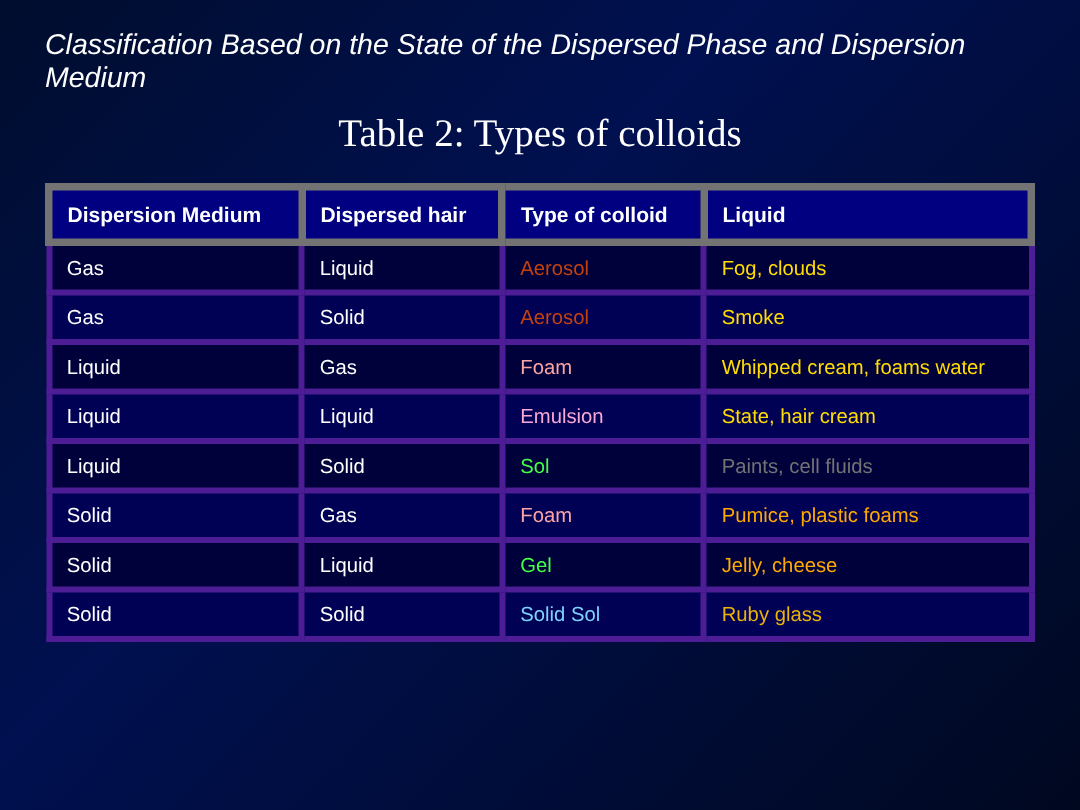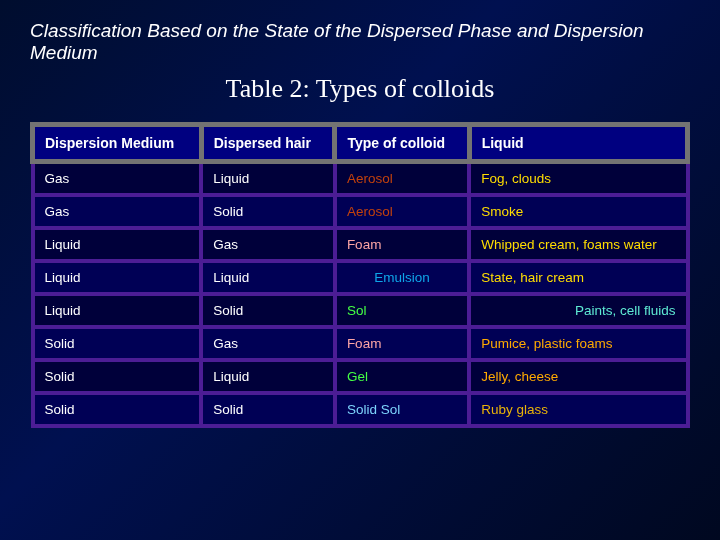--- a/index.html
+++ b/index.html
@@ -67,29 +67,29 @@
     .colloid-table tbody td {
       padding: 7px 10px;
       font-size: 13.5px;
       border: 4px solid #4c1d95;
     }
 
     .col-medium { color: #ffffff; }
     .col-dispersed { color: #ffffff; }
     .col-type-aerosol { color: #c2410c; }
     .col-type-foam { color: #fca5a5; }
-    .col-type-emulsion { color: #0ea5e9; text-align: center; }
+    .col-type-emulsion { color: #f9a8d4; }
     .col-type-sol { color: #44ff44; }
     .col-type-gel { color: #44ff44; }
     .col-type-solidSol { color: #7dd3fc; }
     .col-example-fog { color: #ffdd00; }
     .col-example-smoke { color: #ffdd00; }
     .col-example-whipped { color: #ffdd00; }
     .col-example-milk { color: #ffdd00; }
-    .col-example-paints { color: #5eead4; text-align: right; }
+    .col-example-paints { color: #737373; }
     .col-example-pumice { color: #ffaa00; }
     .col-example-jelly { color: #ffaa00; }
     .col-example-ruby { color: #eab308; }
   </style>
 </head>
 <body>
 
 <div class="page-container">
   <p class="subtitle">Classification Based on the State of the Dispersed Phase and Dispersion Medium</p>
   <h2 class="title">Table 2: Types of colloids</h2>

